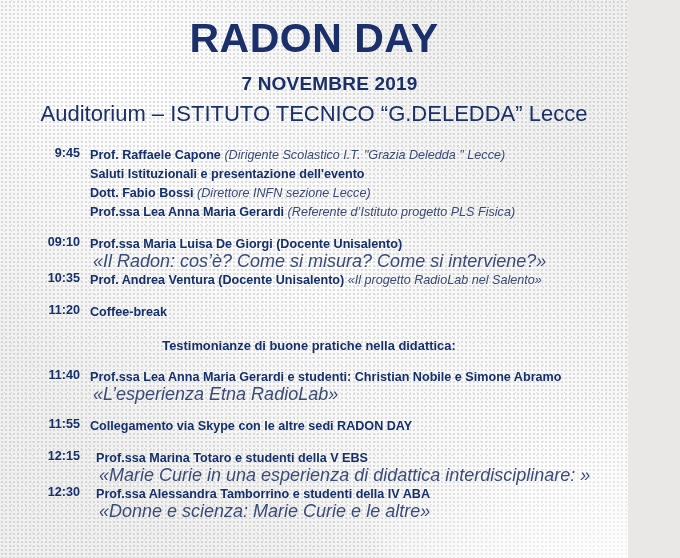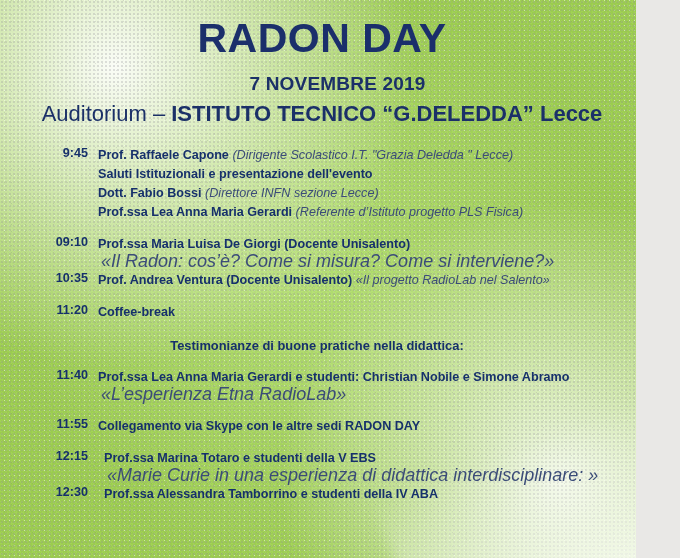--- a/index.html
+++ b/index.html
@@ -13,23 +13,22 @@
     font-family: "Liberation Sans", sans-serif;
     background: #e9e8e6;
   }
 
   
   #poster {
     position: relative;
     width: 628px;
     height: 558px;
     overflow: hidden;
-    background-color: #84cc16;
+    background-color: #ffffff;
     isolation: isolate;
-    padding-left: 8px;
   }
 
   
   #poster::before {
     content: "";
     position: absolute;
     inset: 0;
     z-index: 0;
     background-image:
       radial-gradient(circle at 18% 12%, rgba(255,255,255,0.95) 0%, rgba(255,255,255,0) 42%),
@@ -92,21 +91,21 @@
   }
   .venue {
     text-align: center;
     color: #1b3068;
     font-size: 22px;
     font-weight: normal;
     padding-top: 6px;
     white-space: nowrap;
   }
   .venue .venue-strong {
-    font-weight: bold;
+    font-weight: normal;
   }
 
   
   .schedule {
     margin-top: 18px;
     padding-left: 18px;
     padding-right: 10px;
   }
   .row {
     display: flex;
@@ -259,18 +258,19 @@
           <div class="sub">«Marie Curie in una esperienza di didattica interdisciplinare: »</div>
         </div>
       </div>
 
       <div class="row">
         <div class="time">12:30</div>
         <div class="body extra-indent">
           <div class="line">
             <span class="b">Prof.ssa Alessandra Tamborrino e studenti della IV ABA</span>
           </div>
+          <div class="sub">«Donne e scienza: Marie Curie e le altre»</div>
         </div>
       </div>
 
     </div>
   </div>
 </div>
 
 </body></html>

